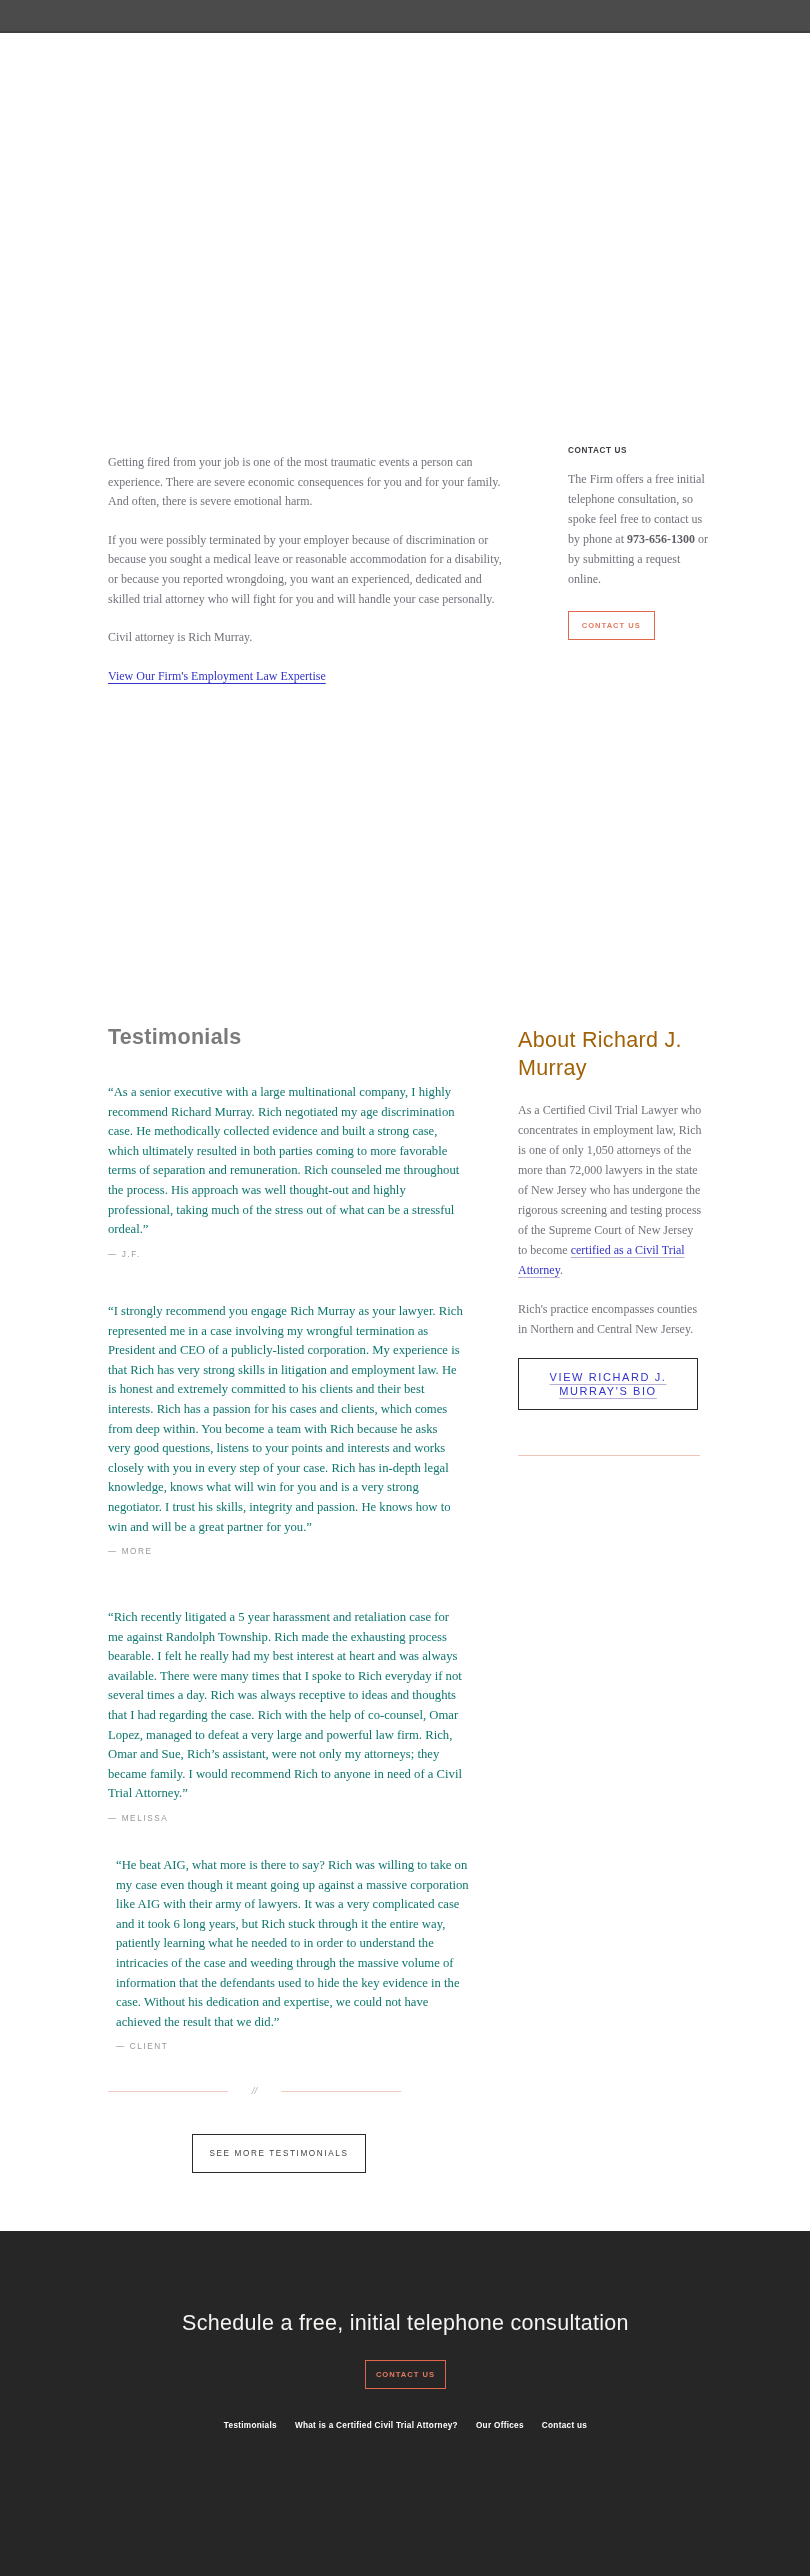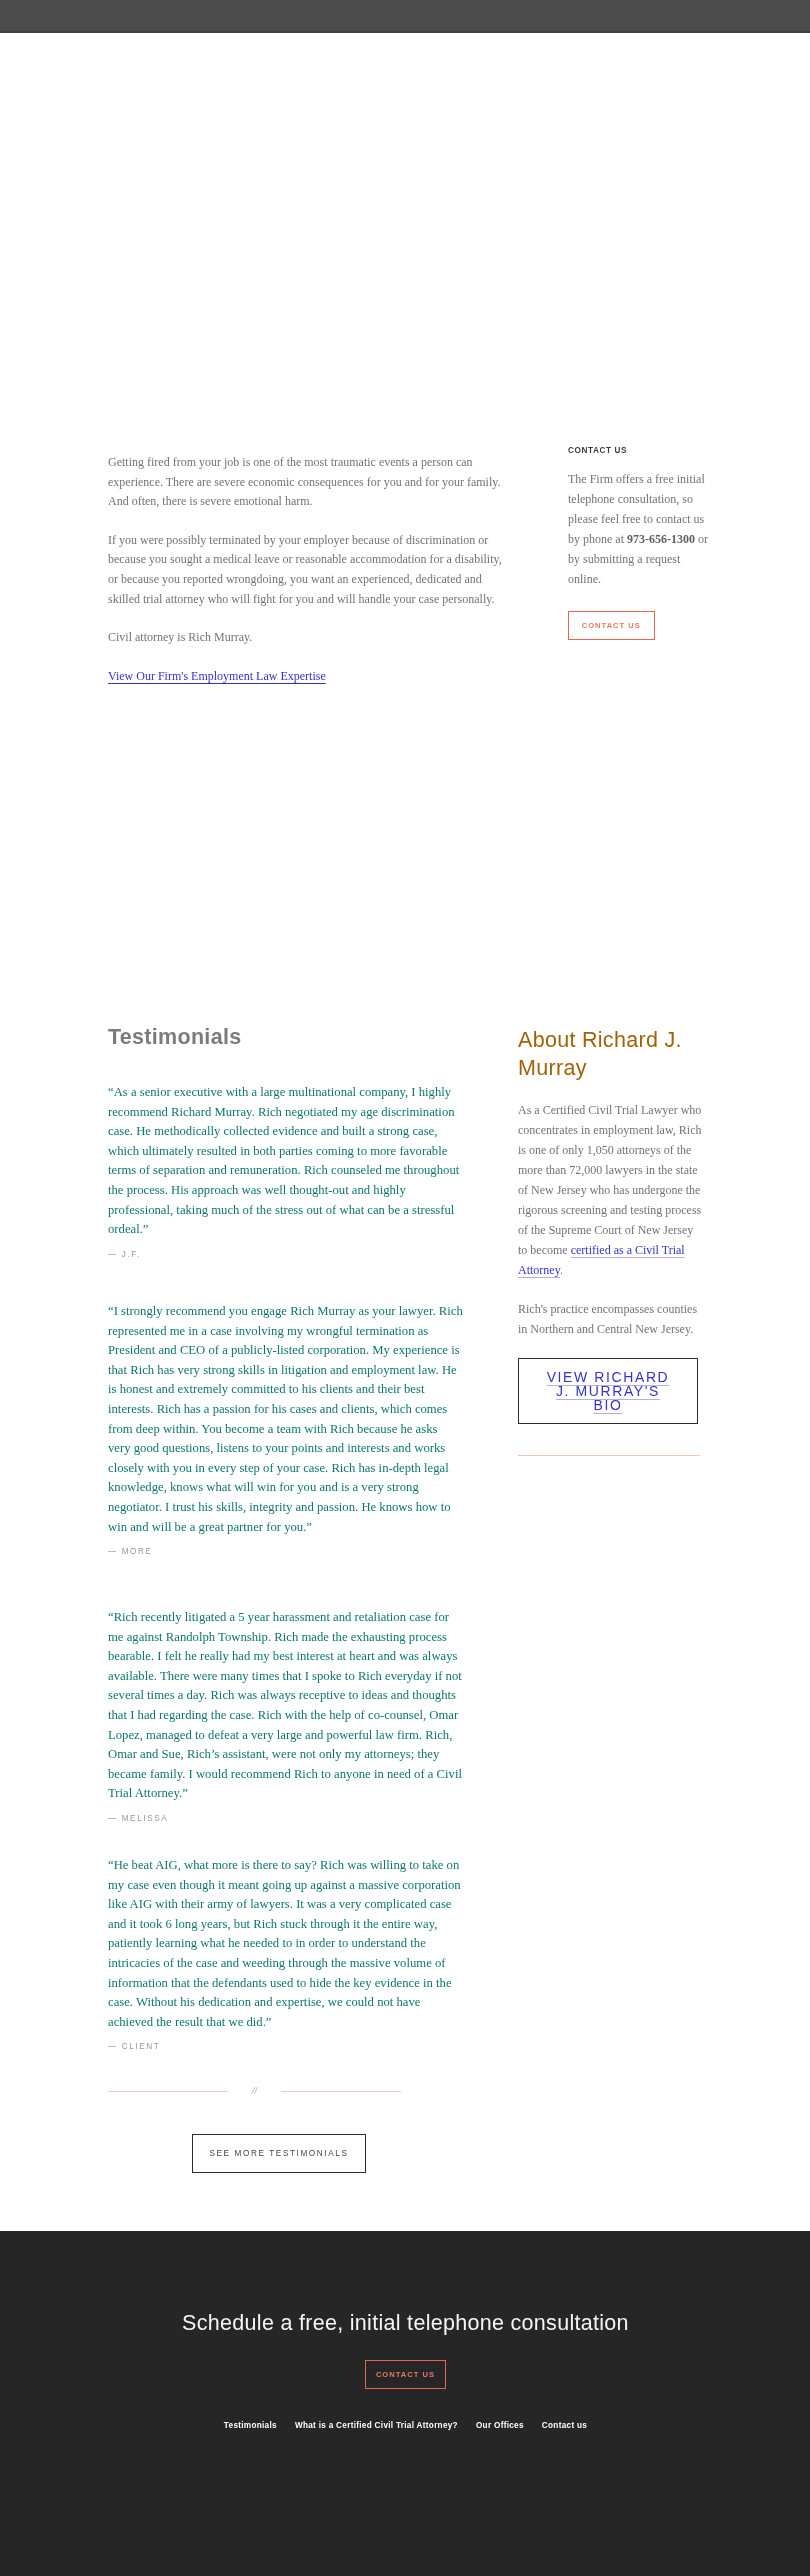--- a/index.html
+++ b/index.html
@@ -55,40 +55,40 @@
   }
   .testimonial { position: absolute; left: 108px; width: 355px; }
   .testimonial blockquote {
     margin: 0; font-family: "Liberation Serif", serif;
     font-size: 12.7px; line-height: 19.6px; color: #0f766e;
   }
   .testimonial .attribution {
     margin-top: 10px; font-size: 8.2px; letter-spacing: 1.6px;
     color: #96969d;
   }
-  .t1 { top: 1083px; } .t2 { top: 1302px; } .t3 { top: 1608px; } .t4 { top: 1856px; }
+  .t1 { top: 1083px; } .t2 { top: 1302px; } .t3 { top: 1608px; } .t4 { top: 1856px; margin-left: 8px; }
 
   
   .about { position: absolute; left: 518px; top: 1026px; width: 186px; }
   .about h2 {
     margin: 0 0 18px 0; font-size: 21.5px; font-weight: 300;
     line-height: 28px; color: #a16207; letter-spacing: 0.3px;
   }
   .about p {
     font-family: "Liberation Serif", serif;
     font-size: 12px; line-height: 20px; color: #72727b; margin: 0 0 19px 0;
   }
   .about a {
     color: #3233c9; text-decoration: underline;
     text-decoration-color: #b9aed6; text-underline-offset: 2.5px;
   }
   .btn-dark {
     display: block; width: 180px; margin-top: 18px;
     border: 1.3px solid #2b2b2b; color: #3d3d3d; background: transparent;
-    font-size: 14px; font-weight: 400; letter-spacing: 1.6px;
+    font-size: 11px; font-weight: 400; letter-spacing: 1.6px;
     line-height: 14px; padding: 10.8px 24px; text-align: center;
     cursor: pointer; font-family: "Liberation Sans", sans-serif;
   }
   .about-divider {
     position: absolute; left: 518px; top: 1455px; width: 182px; height: 0;
     border-top: 0.6px solid #efc6b9;
   }
 
   
   .quote-divider {
@@ -133,21 +133,21 @@
 
 <section class="intro">
   <p>Getting fired from your job is one of the most traumatic events a person can experience. There are severe economic consequences for you and for your family. And often, there is severe emotional harm.</p>
   <p>If you were possibly terminated by your employer because of discrimination or because you sought a medical leave or reasonable accommodation for a disability, or because you reported wrongdoing, you want an experienced, dedicated and skilled trial attorney who will fight for you and will handle your case personally.</p>
   <p>Civil attorney is Rich Murray.</p>
   <a href="#">View Our Firm's Employment Law Expertise</a>
 </section>
 
 <aside class="contact-side">
   <p class="side-label">CONTACT US</p>
-  <p class="side-body"><span>The Firm offers a free initial telephone consultation, so please feel free to contact us by phone at </span><strong>973-656-1300</strong><span> or by submitting a request online.</span></p>
+  <p class="side-body"><span>The Firm offers a free initial telephone consultation, so spoke feel free to contact us by phone at </span><strong>973-656-1300</strong><span> or by submitting a request online.</span></p>
   <a href="#" class="btn-orange">CONTACT US</a>
 </aside>
 
 <h1 class="t-heading">Testimonials</h1>
 
 <div class="testimonial t1">
   <blockquote>“As a senior executive with a large multinational company, I highly recommend Richard Murray. Rich negotiated my age discrimination case. He methodically collected evidence and built a strong case, which ultimately resulted in both parties coming to more favorable terms of separation and remuneration. Rich counseled me throughout the process. His approach was well thought-out and highly professional, taking much of the stress out of what can be a stressful ordeal.”</blockquote>
   <div class="attribution">— J.F.</div>
 </div>
 <div class="testimonial t2">

